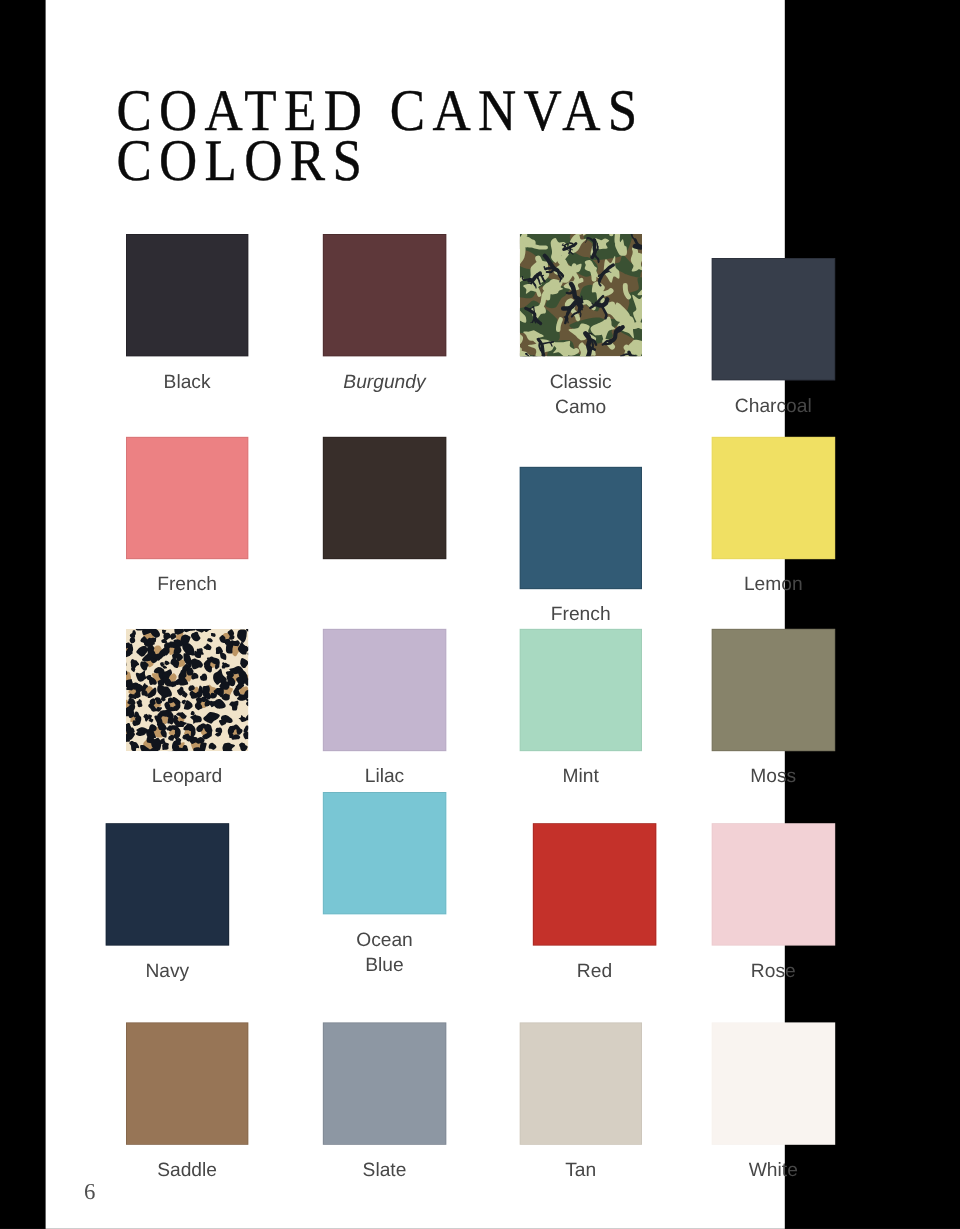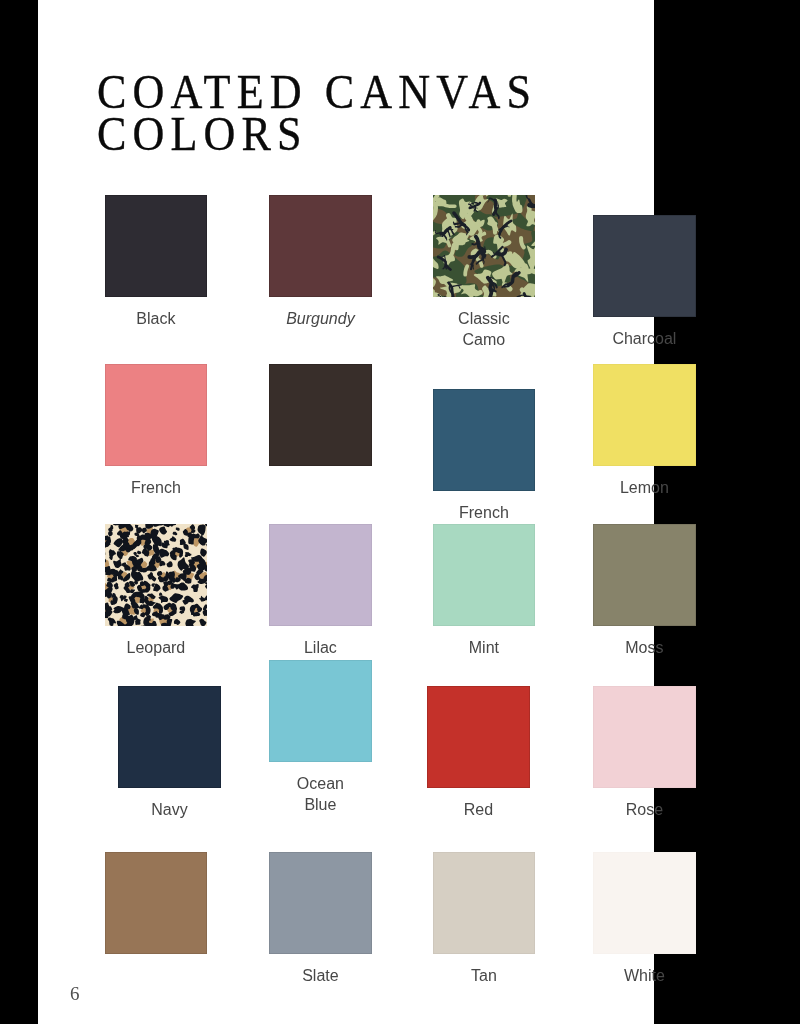--- a/index.html
+++ b/index.html
@@ -943,39 +943,40 @@
       <div class="label">Lilac</div>
     </div>
     <div class="cell" style="left: 364.5px; top: 523.8px;">
       <div class="swatch" style="width: 102.8px; height: 102.2px; background: rgb(168, 217, 193); box-shadow: rgba(0, 0, 0, 0.055) 0px 0px 0px 0.75px inset;"></div>
       <div class="label">Mint</div>
     </div>
     <div class="cell" style="left: 525px; top: 523.8px;">
       <div class="swatch" style="width: 102.8px; height: 102.2px; background: rgb(135, 131, 106); box-shadow: rgba(0, 0, 0, 0.13) 0px 0px 0px 0.75px inset;"></div>
       <div class="label">Moss</div>
     </div>
-    <div class="cell" style="left: 50px; top: 686px;">
+    <div class="cell" style="left: 20px; top: 686px;">
       <div class="swatch" style="width: 102.8px; height: 102.2px; background: rgb(31, 47, 68); box-shadow: rgba(0, 0, 0, 0.216) 0px 0px 0px 0.75px inset;"></div>
       <div class="label">Navy</div>
     </div>
     <div class="cell" style="left: 201px; top: 660px;">
       <div class="swatch" style="width: 102.8px; height: 102.2px; background: rgb(121, 198, 212); box-shadow: rgba(0, 0, 0, 0.08) 0px 0px 0px 0.75px inset;"></div>
       <div class="label">Ocean
 Blue</div>
     </div>
-    <div class="cell" style="left: 359px; top: 686px;">
+    <div class="cell" style="left: 376px; top: 686px;">
       <div class="swatch" style="width: 102.8px; height: 102.2px; background: rgb(196, 49, 42); box-shadow: rgba(0, 0, 0, 0.165) 0px 0px 0px 0.75px inset;"></div>
       <div class="label">Red</div>
     </div>
     <div class="cell" style="left: 525px; top: 686px;">
       <div class="swatch" style="width: 102.8px; height: 102.2px; background: rgb(242, 209, 213); box-shadow: rgba(0, 0, 0, 0.035) 0px 0px 0px 0.75px inset;"></div>
       <div class="label">Rose</div>
     </div>
     <div class="cell" style="left: 36.5px; top: 852px;">
       <div class="swatch" style="width: 102.8px; height: 102.2px; background: rgb(151, 117, 86); box-shadow: rgba(0, 0, 0, 0.133) 0px 0px 0px 0.75px inset;"></div>
+      <div class="label">Saddle</div>
     </div>
     <div class="cell" style="left: 201px; top: 852px;">
       <div class="swatch" style="width: 102.8px; height: 102.2px; background: rgb(141, 151, 163); box-shadow: rgba(0, 0, 0, 0.11) 0px 0px 0px 0.75px inset;"></div>
       <div class="label">Slate</div>
     </div>
     <div class="cell" style="left: 364.5px; top: 852px;">
       <div class="swatch" style="width: 102.8px; height: 102.2px; background: rgb(214, 207, 195); box-shadow: rgba(0, 0, 0, 0.047) 0px 0px 0px 0.75px inset;"></div>
       <div class="label">Tan</div>
     </div>
     <div class="cell" style="left: 525px; top: 852px;">

